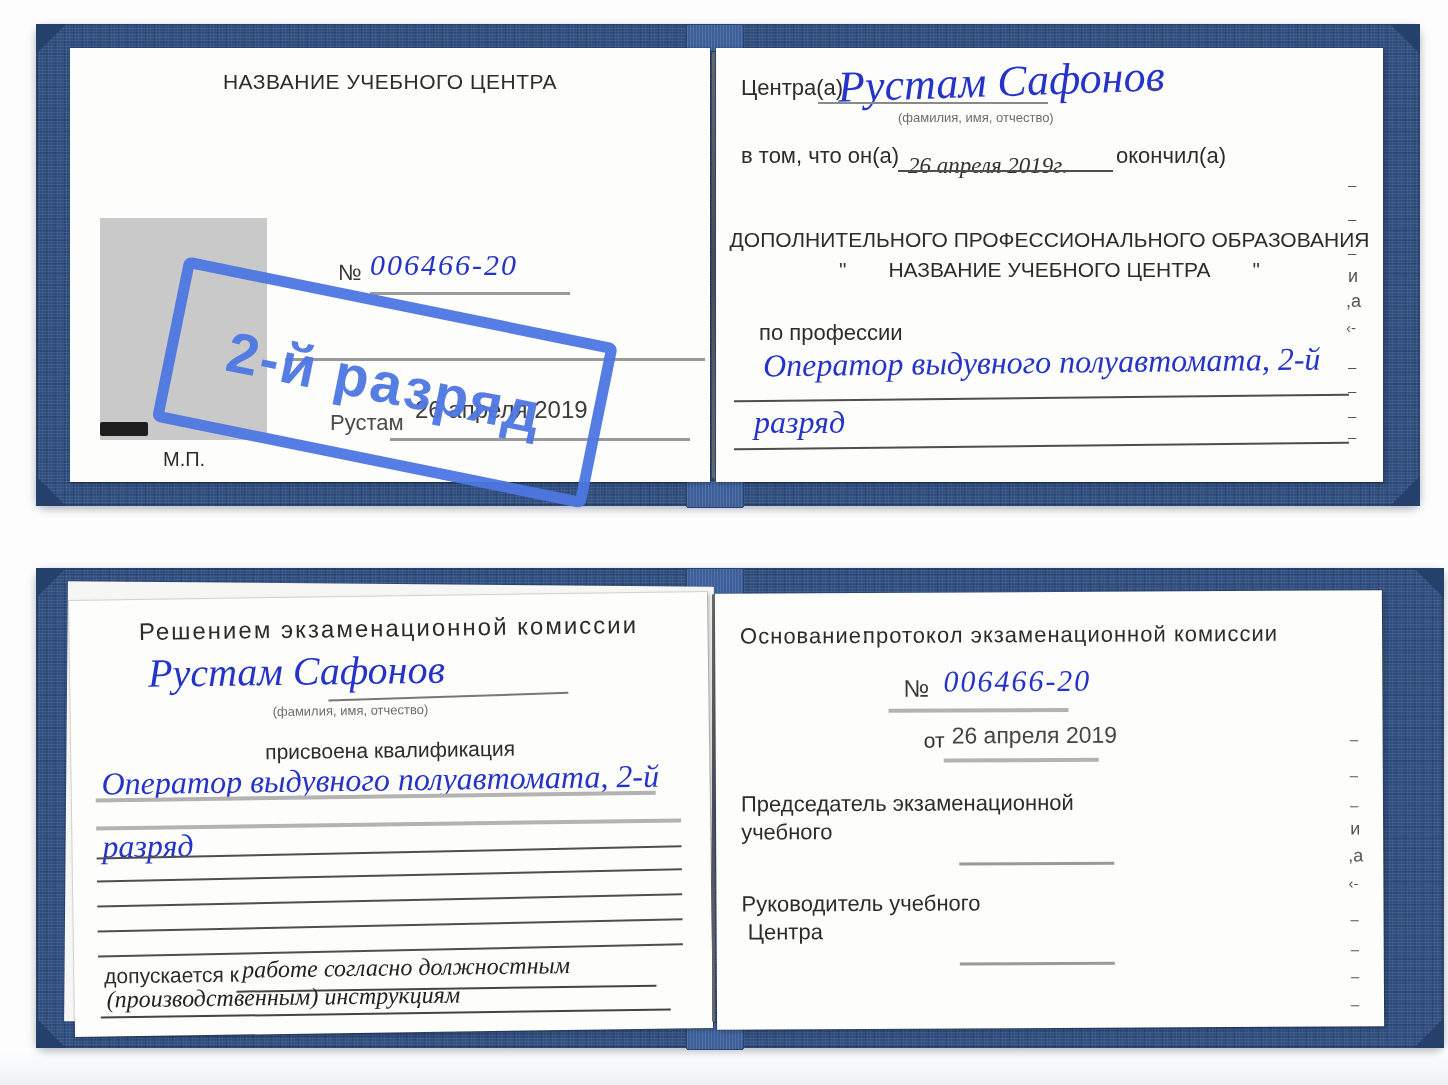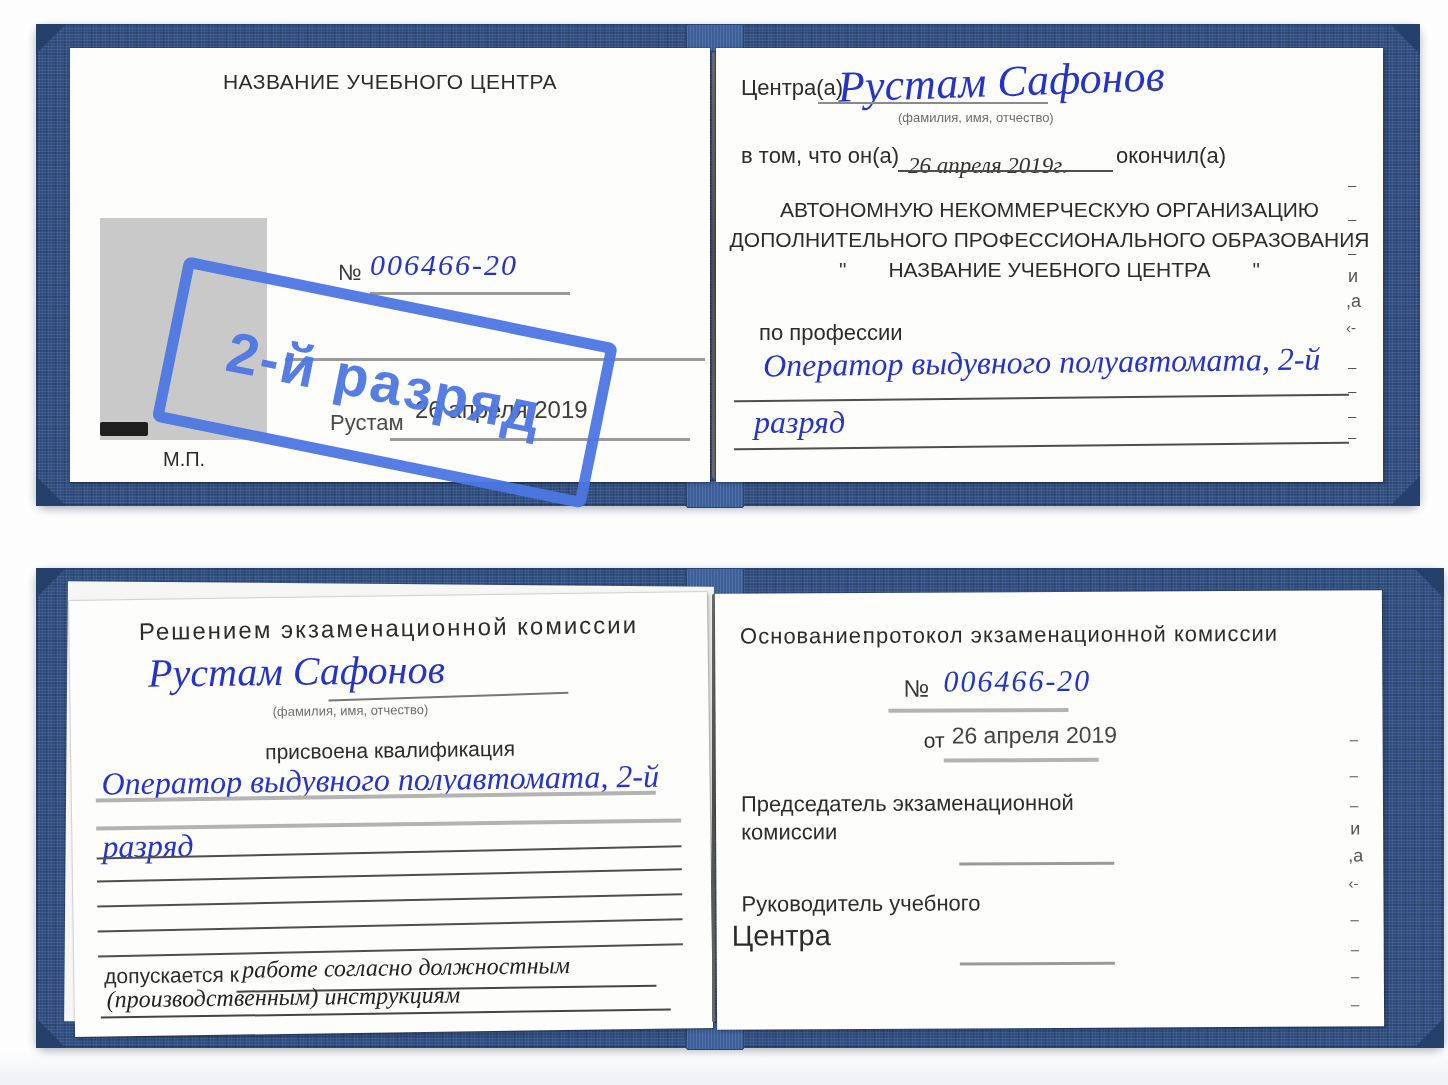--- a/index.html
+++ b/index.html
@@ -82,21 +82,20 @@
     <div class="page" style="left:680px;top:24px;width:667px;height:434px;">
       <div class="print dark" style="left:25px;top:27px;font-size:22px;">Центра(а)</div>
       <div class="hw" style="left:122px;top:8px;font-size:44px;transform:rotate(-2deg);">Рустам Сафонов</div>
       <div class="thin-line" style="left:102px;top:54px;width:230px;background:#8a8a8a;"></div>
       <div class="print" style="left:432px;top:28px;font-size:20px;color:#555;">–</div>
       <div class="hint" style="left:182px;top:62px;">(фамилия, имя, отчество)</div>
       <div class="print dark" style="left:25px;top:95px;font-size:22px;">в том, что он(а)</div>
       <div class="seriftext" style="left:192px;top:93px;font-size:23px;margin-top:12px;">26 апреля 2019г.</div>
       <div class="thin-line" style="left:182px;top:122px;width:215px;"></div>
       <div class="print dark" style="left:400px;top:95px;font-size:22px;text-align:center;">окончил(а)</div>
-      <div class="print dark center-block" style="top:150px;font-size:21px;">АВТОНОМНУЮ НЕКОММЕРЧЕСКУЮ ОРГАНИЗАЦИЮ</div>
       <div class="print dark center-block" style="top:180px;font-size:21px;">ДОПОЛНИТЕЛЬНОГО ПРОФЕССИОНАЛЬНОГО ОБРАЗОВАНИЯ</div>
       <div class="center-block" style="top:210px;font-size:21px;color:#2c2c2c;">
         <span class="qmark">"</span><span>НАЗВАНИЕ УЧЕБНОГО ЦЕНТРА</span><span class="qmark">"</span>
       </div>
       <div class="print dark" style="left:43px;top:272px;font-size:22px;">по профессии</div>
       <div class="hw" style="left:47px;top:296px;font-size:32px;transform:rotate(-0.7deg);">Оператор выдувного полуавтомата, 2-й</div>
       <div class="thin-line" style="left:18px;top:349px;width:615px;transform:rotate(-0.6deg);"></div>
       <div class="hw" style="left:38px;top:356px;font-size:32px;">разряд</div>
       <div class="thin-line" style="left:18px;top:397px;width:615px;transform:rotate(-0.6deg);"></div>
 
@@ -151,24 +150,24 @@
     <div class="page" style="left:680px;top:24px;width:667px;height:436px;transform:rotate(-0.3deg);">
       <div class="print dark" style="left:25px;top:30px;font-size:22px;letter-spacing:1px;">Основание:</div>
       <div class="print dark" style="left:148px;top:30px;font-size:22px;letter-spacing:1px;">протокол экзаменационной комиссии</div>
       <div class="print" style="left:188px;top:82px;font-size:24px;">№</div>
       <div class="hw" style="left:228px;top:72px;font-size:30px;letter-spacing:2px;">006466-20</div>
       <div class="thick-line" style="left:173px;top:116px;width:180px;"></div>
       <div class="print dark" style="left:208px;top:136px;font-size:21px;">от</div>
       <div class="print" style="left:236px;top:130px;font-size:23px;color:#444;">26 апреля 2019</div>
       <div class="thick-line" style="left:228px;top:166px;width:155px;"></div>
       <div class="print dark" style="left:25px;top:198px;font-size:22px;">Председатель экзаменационной</div>
-      <div class="print dark" style="left:25px;top:226px;font-size:22px;">комиссии</div>
+      <div class="print dark" style="left:25px;top:226px;font-size:22px;">учебного</div>
       <div class="gray-line" style="left:243px;top:270px;width:155px;"></div>
       <div class="print dark" style="left:25px;top:298px;font-size:22px;">Руководитель учебного</div>
-      <div class="print dark" style="left:15px;top:326px;font-size:29px;">Центра</div>
+      <div class="print dark" style="left:31px;top:326px;font-size:22px;">Центра</div>
       <div class="gray-line" style="left:243px;top:370px;width:155px;"></div>
 
       <div class="edgemark" style="left:634px;top:140px;">–</div>
       <div class="edgemark" style="left:634px;top:176px;">–</div>
       <div class="edgemark" style="left:634px;top:206px;">–</div>
       <div class="edgemark" style="left:634px;top:228px;font-size:18px;">и</div>
       <div class="edgemark" style="left:632px;top:255px;font-size:18px;">,а</div>
       <div class="edgemark" style="left:632px;top:284px;">‹-</div>
       <div class="edgemark" style="left:634px;top:320px;">–</div>
       <div class="edgemark" style="left:634px;top:350px;">–</div>

